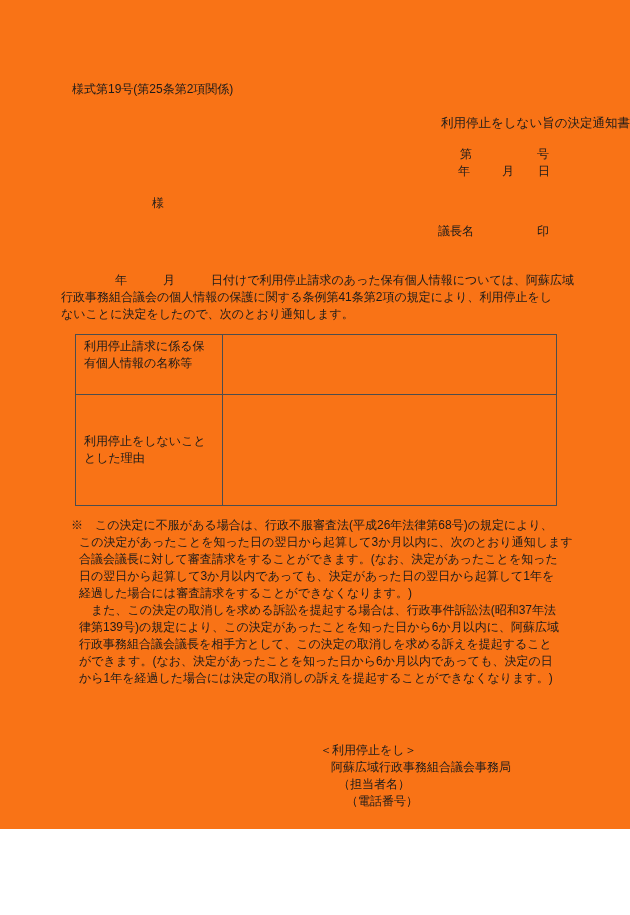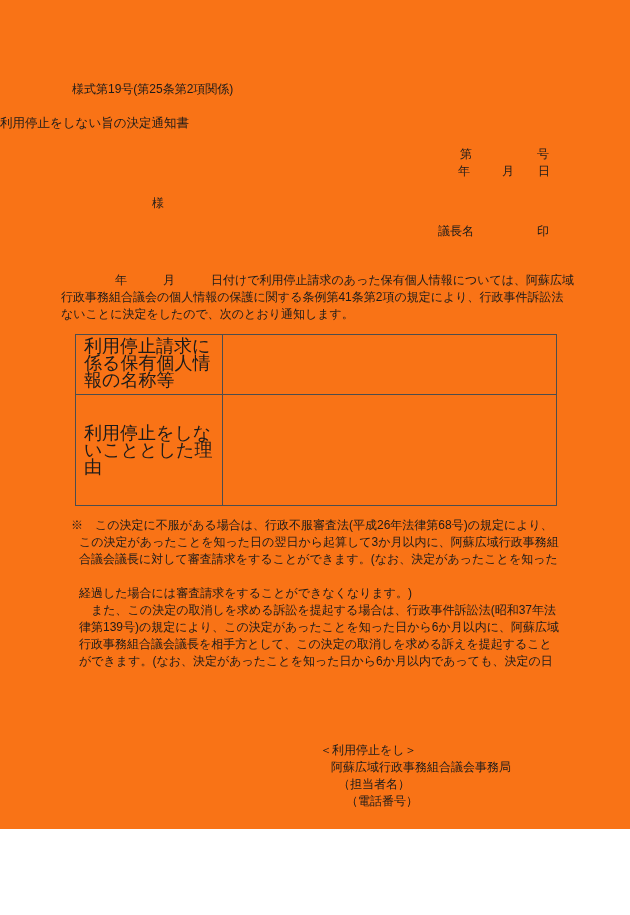--- a/index.html
+++ b/index.html
@@ -15,37 +15,37 @@
   .line{
     position:absolute;
     font-size:12px;
     line-height:17px;
     white-space:pre;
   }
   .doc-title{
     position:absolute;
     left:0; right:0;
     top:115px;
-    text-align:left;
+    text-align:right;
     font-size:12.5px;
     line-height:17px;
     white-space:pre;
   }
   .body-first{padding-left:54px;text-align:center;}
   .info-table{
     position:absolute;
     left:75px;
     top:334px;
     width:482px;
     border-collapse:collapse;
     table-layout:fixed;
   }
   .info-table td{
     border:1px solid #4d4d4d;
-    font-size:18px;
+    font-size:12px;
     line-height:17px;
     padding:3px 8px 3px 8px;
     vertical-align:top;
     word-break:break-all;
   }
   .info-table .label-cell{width:130px;}
   .info-table tr.row-name{height:60px;}
   .info-table tr.row-reason{height:111px;}
   .info-table tr.row-reason td{vertical-align:middle;}
   
@@ -67,43 +67,45 @@
   <span class="line" style="left:458px;top:163px">年</span>
   <span class="line" style="left:502px;top:163px">月</span>
   <span class="line" style="left:538px;top:163px">日</span>
 
   <span class="line" style="left:152px;top:195px">様</span>
 
   <span class="line" style="left:438px;top:223px">議長名</span>
   <span class="line" style="left:537px;top:223px">印</span>
 
   <div class="line body-first" style="left:61px;top:272px">年　　　月　　　日付けで利用停止請求のあった保有個人情報については、阿蘇広域</div>
-  <div class="line" style="left:61px;top:289px">行政事務組合議会の個人情報の保護に関する条例第41条第2項の規定により、行政事件訴訟法</div>
+  <div class="line" style="left:61px;top:289px">行政事務組合議会の個人情報の保護に関する条例第41条第2項の規定により、利用停止をし</div>
   <div class="line" style="left:61px;top:306px">ないことに決定をしたので、次のとおり通知します。</div>
 
   <table class="info-table">
     <tbody>
         <tr class="row-name">
       <td class="label-cell">利用停止請求に係る保有個人情報の名称等</td>
       <td class="value-cell"></td>
     </tr>
     <tr class="row-reason">
       <td class="label-cell">利用停止をしないこととした理由</td>
       <td class="value-cell"></td>
     </tr>
   </tbody>
     </table>
 
   <div class="line n-first" style="top:517px">※　この決定に不服がある場合は、行政不服審査法(平成26年法律第68号)の規定により、</div>
-  <div class="line n-cont" style="top:534px">この決定があったことを知った日の翌日から起算して3か月以内に、阿蘇広域行政事務組</div>
+  <div class="line n-cont" style="top:534px">この決定があったことを知った日の翌日から起算して3か月以内に、次のとおり通知します</div>
   <div class="line n-cont" style="top:551px">合議会議長に対して審査請求をすることができます。(なお、決定があったことを知った</div>
+  <div class="line n-cont" style="top:568px">日の翌日から起算して3か月以内であっても、決定があった日の翌日から起算して1年を</div>
   <div class="line n-cont" style="top:585px">経過した場合には審査請求をすることができなくなります。)</div>
   <div class="line n-para2" style="top:602px">また、この決定の取消しを求める訴訟を提起する場合は、行政事件訴訟法(昭和37年法</div>
   <div class="line n-cont" style="top:619px">律第139号)の規定により、この決定があったことを知った日から6か月以内に、阿蘇広域</div>
   <div class="line n-cont" style="top:636px">行政事務組合議会議長を相手方として、この決定の取消しを求める訴えを提起すること</div>
   <div class="line n-cont" style="top:653px">ができます。(なお、決定があったことを知った日から6か月以内であっても、決定の日</div>
+  <div class="line n-cont" style="top:670px">から1年を経過した場合には決定の取消しの訴えを提起することができなくなります。)</div>
 
   <div class="line" style="left:320px;top:742px">＜利用停止をし＞</div>
   <div class="line" style="left:331px;top:759px">阿蘇広域行政事務組合議会事務局</div>
   <div class="line" style="left:338px;top:776px">（担当者名）</div>
   <div class="line" style="left:346px;top:793px">（電話番号）</div>
 
 </div>
 
 </body></html>

